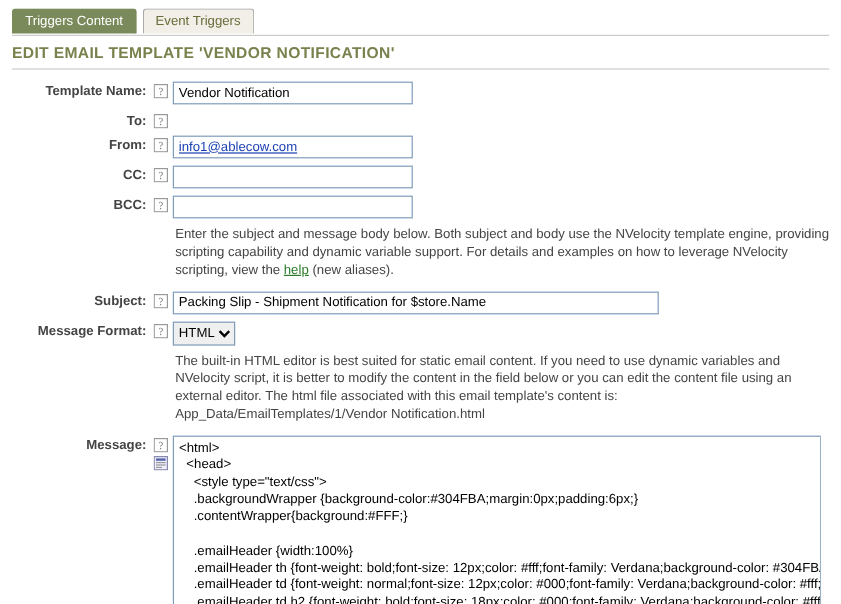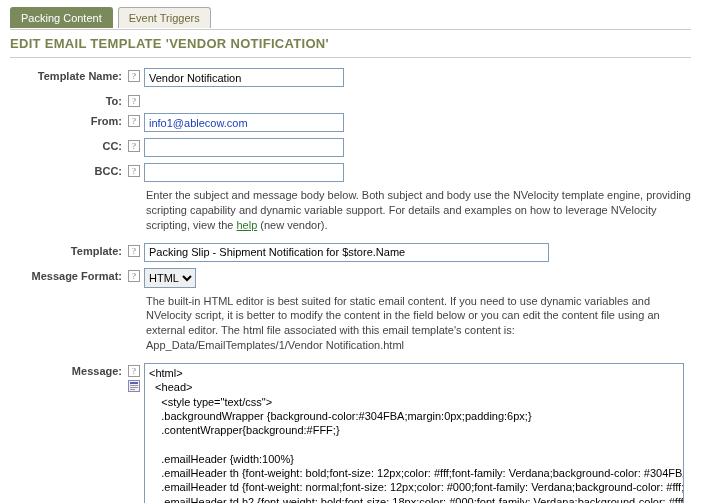--- a/index.html
+++ b/index.html
@@ -112,21 +112,21 @@
     resize: none;
     overflow-y: scroll;
     white-space: pre;
     line-height: 1.3;
   }
 </style>
 </head>
 <body>
 
 <div class="tabs">
-  <span class="tab active">Packing Content</span>
+  <span class="tab active">Triggers Content</span>
   <span class="tab">Event Triggers</span>
 </div>
 <div class="hr"></div>
 
 <h2 class="page-title">EDIT EMAIL TEMPLATE 'VENDOR NOTIFICATION'</h2>
 <div class="hr2"></div>
 
 <div class="row">
   <div class="label">Template Name:</div>
   <div class="help-icon">
@@ -152,21 +152,21 @@
 
 <div class="row">
   <div class="label">From:</div>
   <div class="help-icon">
     <svg viewBox="0 0 12 12" width="12" height="12">
         <rect x="0.5" y="0.5" width="11" height="11" fill="#fff" stroke="#999"></rect>
         <text x="6" y="9" text-anchor="middle" font-size="9" fill="#777" font-family="Georgia">?</text>
       </svg>
   </div>
   <div class="field">
-    <input class="txt w200" type="text" style="color: rgb(26, 63, 181);" value="info1@ablecow.com">
+    <input class="txt w200" type="text" style="text-decoration: underline; color: rgb(26, 63, 181);" value="info1@ablecow.com">
   </div>
 </div>
 
 <div class="row">
   <div class="label">CC:</div>
   <div class="help-icon">
     <svg viewBox="0 0 12 12" width="12" height="12">
         <rect x="0.5" y="0.5" width="11" height="11" fill="#fff" stroke="#999"></rect>
         <text x="6" y="9" text-anchor="middle" font-size="9" fill="#777" font-family="Georgia">?</text>
       </svg>
@@ -183,25 +183,25 @@
         <rect x="0.5" y="0.5" width="11" height="11" fill="#fff" stroke="#999"></rect>
         <text x="6" y="9" text-anchor="middle" font-size="9" fill="#777" font-family="Georgia">?</text>
       </svg>
   </div>
   <div class="field">
     <input class="txt w200" type="text" value="" style="">
   </div>
 </div>
 
 <div class="infoblock">
-  <span>Enter the subject and message body below. Both subject and body use the NVelocity template engine, providing scripting capability and dynamic variable support. For details and examples on how to leverage NVelocity scripting, view the </span><a href="#">help</a><span> (new vendor).</span>
-</div>
-
-<div class="row">
-  <div class="label">Template:</div>
+  <span>Enter the subject and message body below. Both subject and body use the NVelocity template engine, providing scripting capability and dynamic variable support. For details and examples on how to leverage NVelocity scripting, view the </span><a href="#">help</a><span> (new aliases).</span>
+</div>
+
+<div class="row">
+  <div class="label">Subject:</div>
   <div class="help-icon">
     <svg viewBox="0 0 12 12" width="12" height="12">
         <rect x="0.5" y="0.5" width="11" height="11" fill="#fff" stroke="#999"></rect>
         <text x="6" y="9" text-anchor="middle" font-size="9" fill="#777" font-family="Georgia">?</text>
       </svg>
   </div>
   <div class="field">
     <input class="txt w400" type="text" value="Packing Slip - Shipment Notification for $store.Name" style="">
   </div>
 </div>

